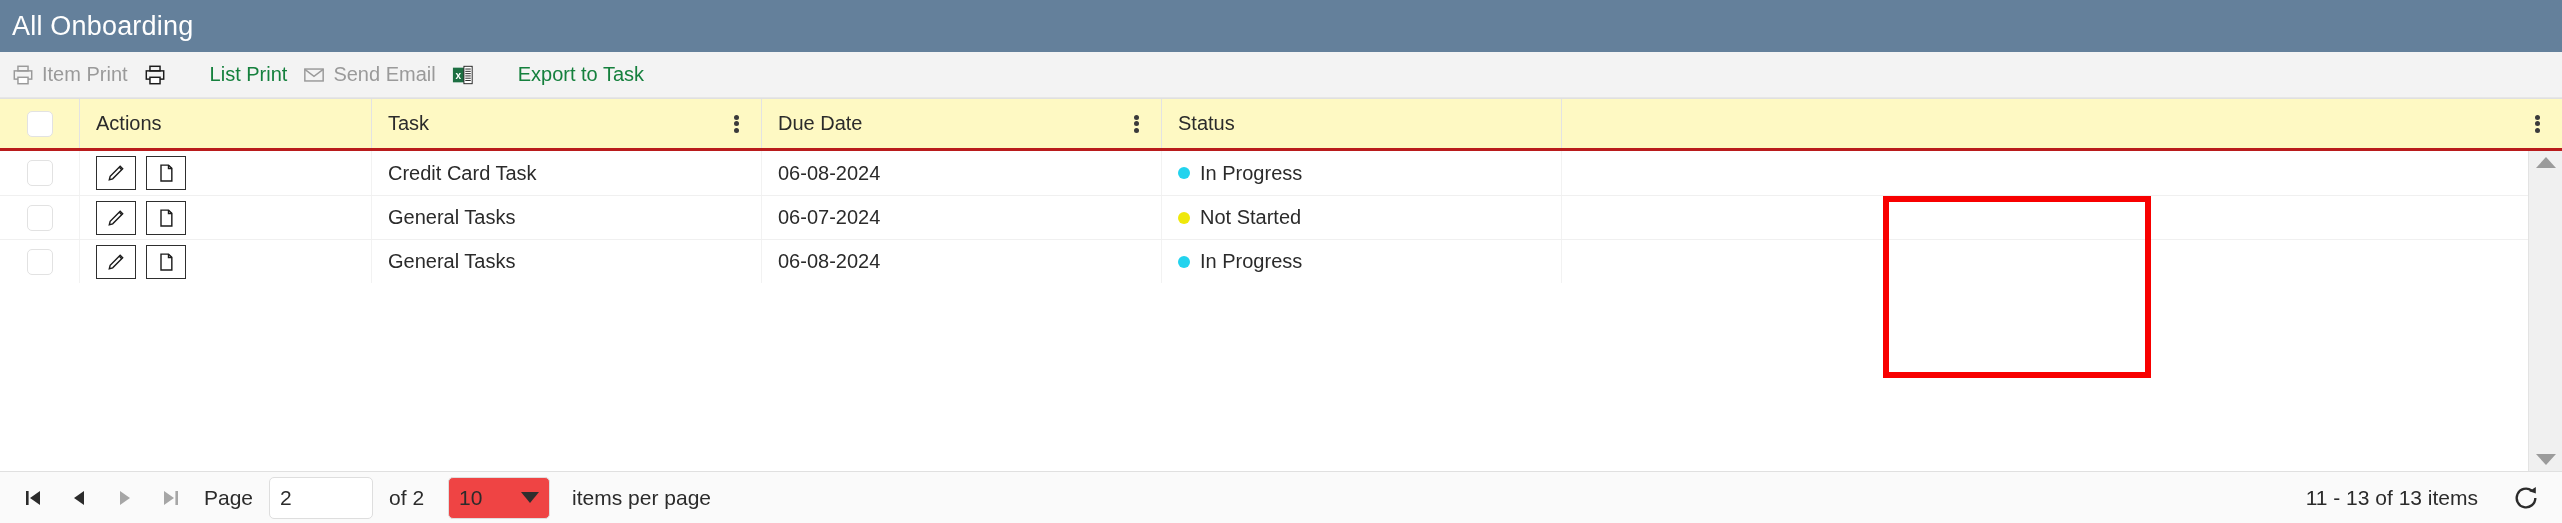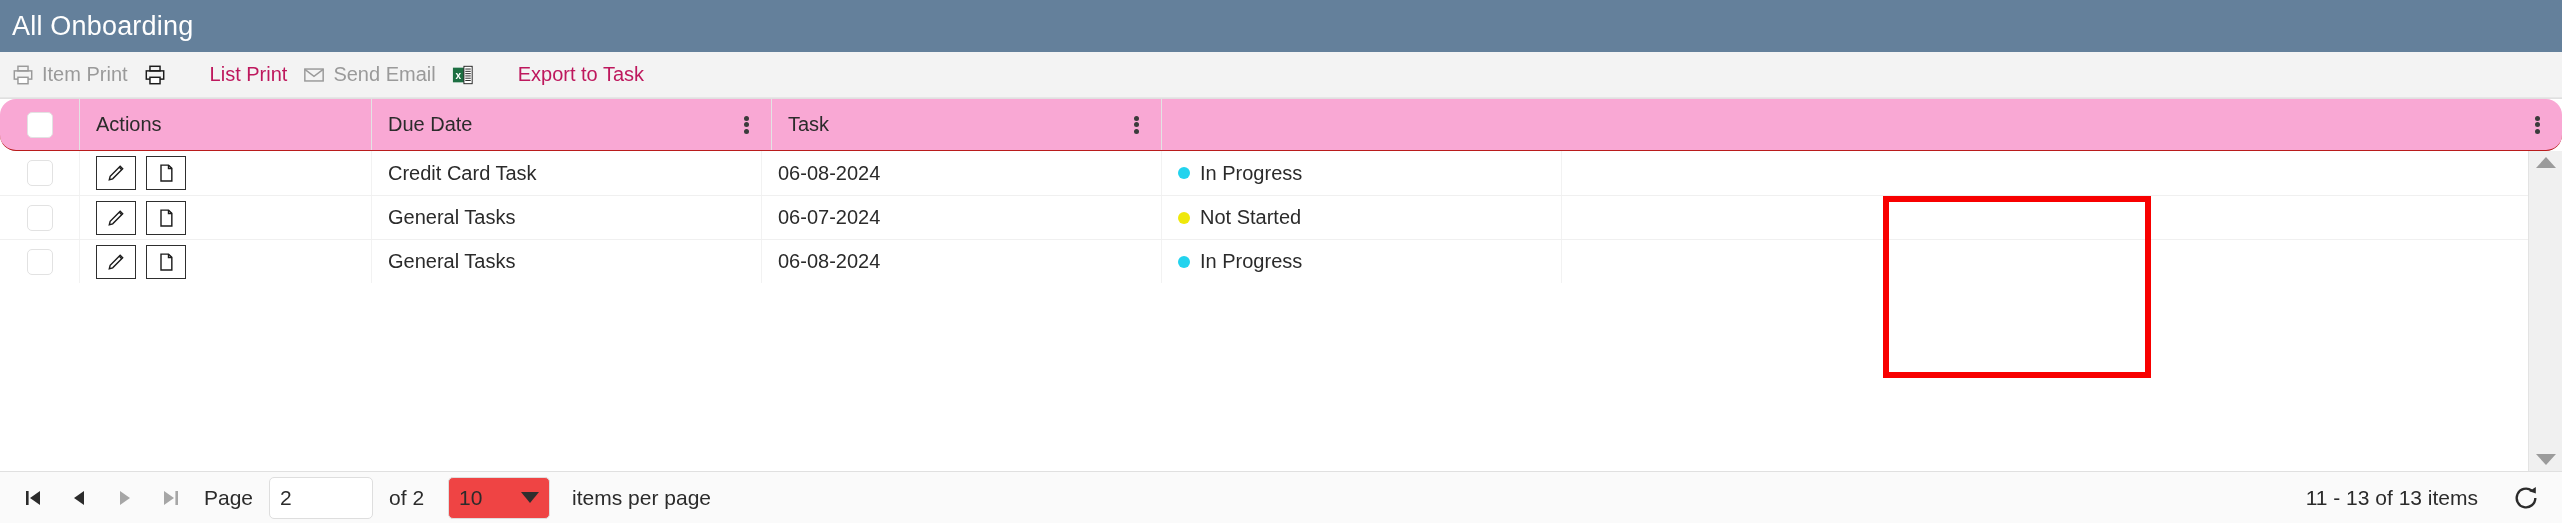--- a/index.html
+++ b/index.html
@@ -51,21 +51,21 @@
   }
   .tb-item {
     display: flex;
     align-items: center;
     gap: 8px;
     padding: 4px 12px 4px 4px;
     font-size: 20px;
     white-space: nowrap;
     cursor: pointer;
   }
-  .tb-item.enabled { color: #be185d; gap: 44px; }
+  .tb-item.enabled { color: #15803d; gap: 44px; }
   .tb-item.disabled { color: #9a9a9a; cursor: default; justify-content: space-between; }
   .tb-icon {
     width: 22px;
     height: 22px;
     display: inline-flex;
     align-items: center;
     justify-content: center;
     flex: 0 0 22px;
   }
 
@@ -75,23 +75,22 @@
     display: flex;
     flex-direction: column;
     min-height: 0;
     position: relative;
     border-top: 1px solid #e0e0e0;
   }
   .grid-header {
     display: flex;
     height: 52px;
     flex: 0 0 52px;
-    background: #f9a8d4;
-    border-bottom: 1px solid #b91c1c;
-    border-radius: 16px;
+    background: #fef9c3;
+    border-bottom: 3px solid #b91c1c;
   }
   .grid-body {
     flex: 1 1 auto;
     display: flex;
     flex-direction: column;
     overflow: hidden;
     position: relative;
   }
   .grid-row {
     display: flex;
@@ -363,35 +362,38 @@
 
   <div class="grid">
 
     <div class="grid-header">
       <div class="cell col-check">
         <span class="checkbox"></span>
       </div>
       <div class="cell col-actions">
         <span class="hdr-label">Actions</span>
       </div>
+      <div class="cell col-task">
+        <span class="hdr-label">Task</span>
+        <span class="kebab">
+            <i></i>
+            <i></i>
+            <i></i>
+          </span>
+      </div>
       <div class="cell col-due">
         <span class="hdr-label">Due Date</span>
         <span class="kebab">
             <i></i>
             <i></i>
             <i></i>
           </span>
       </div>
-      <div class="cell col-task">
-        <span class="hdr-label">Task</span>
-        <span class="kebab">
-            <i></i>
-            <i></i>
-            <i></i>
-          </span>
+      <div class="cell col-status">
+        <span class="hdr-label">Status</span>
       </div>
       <div class="cell col-pad">
         <span class="kebab">
             <i></i>
             <i></i>
             <i></i>
           </span>
       </div>
     </div>
 

